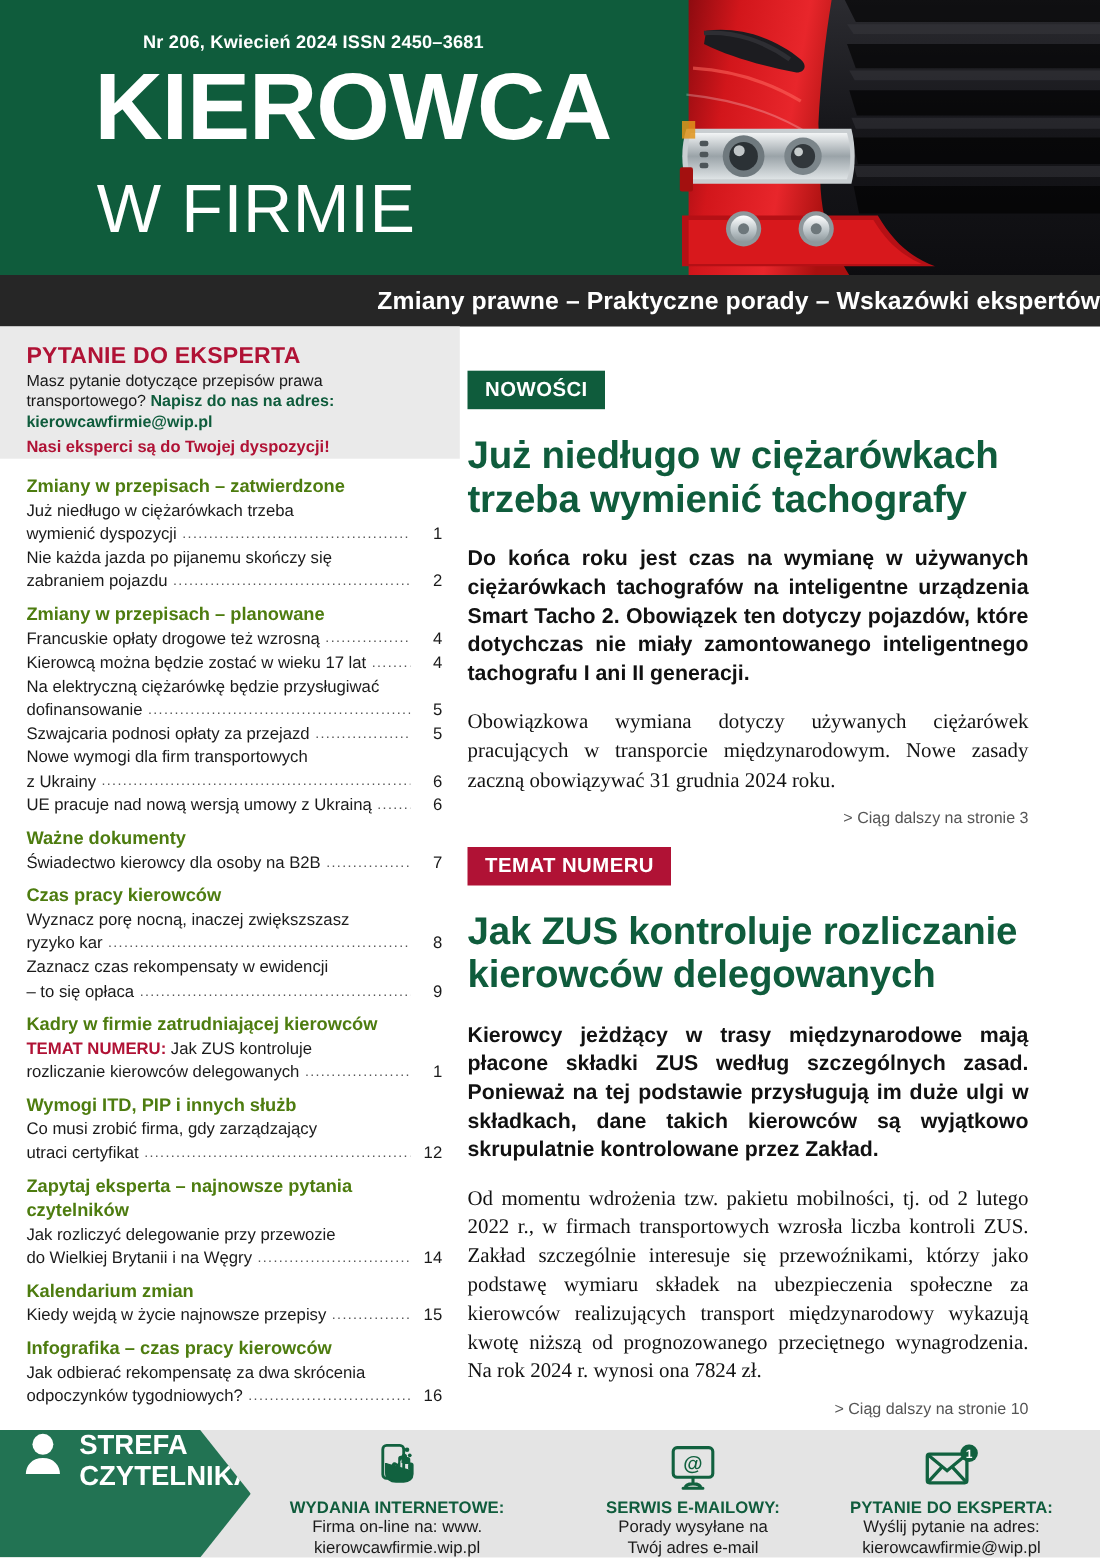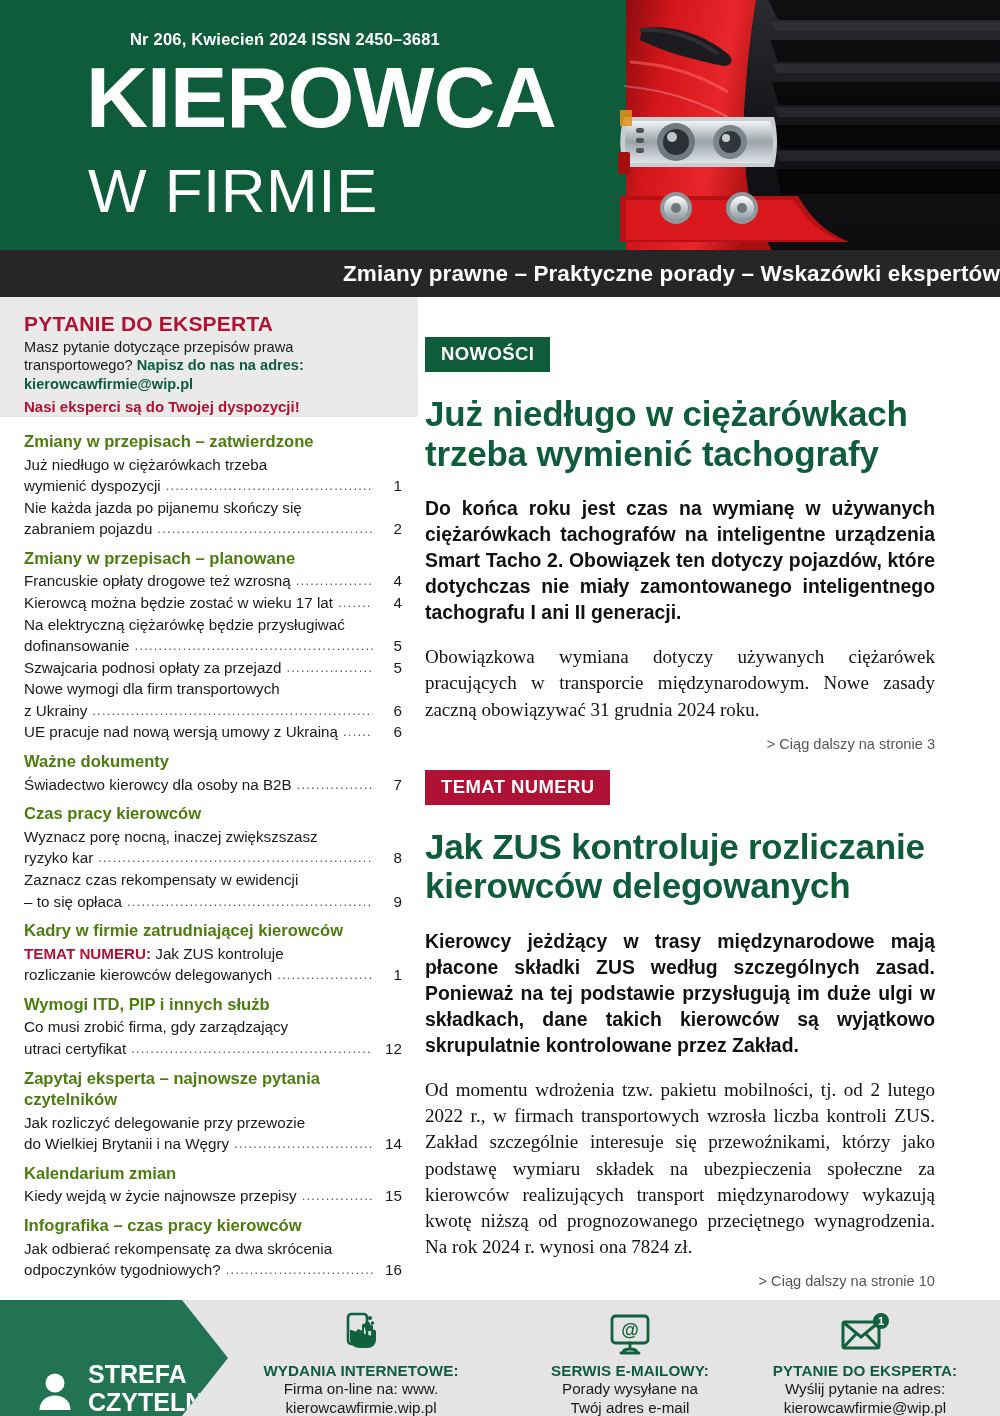--- a/index.html
+++ b/index.html
@@ -122,21 +122,21 @@
 
   
   .footer {
     position: relative; width: 1000px; height: 116px; background: #e4e4e4;
     overflow: hidden;
   }
   .strefa {
     position: absolute; left: 0; top: 0; width: 228px; height: 116px;
     background: #227353;
     clip-path: polygon(0 0, 182px 0, 228px 58px, 182px 116px, 0 116px);
-    display: flex; align-items: flex-end; padding-left: 36px; gap: 14px;
+    display: flex; align-items: flex-start; padding-left: 20px; gap: 14px;
   }
   .strefa-text { color: #ffffff; font-size: 25px; font-weight: 700; line-height: 1.12; }
   .f-item {
     position: absolute; top: 12px; text-align: center; width: 250px;
   }
   .f-icon { height: 46px; display: flex; align-items: center; justify-content: center; }
   .f-title {
     color: #0f5c3c; font-size: 15.2px; font-weight: 700; margin-top: 4px; letter-spacing: .1px;
   }
   .f-sub { color: #1a1a1a; font-size: 15.2px; line-height: 1.22; margin-top: 1px; }

